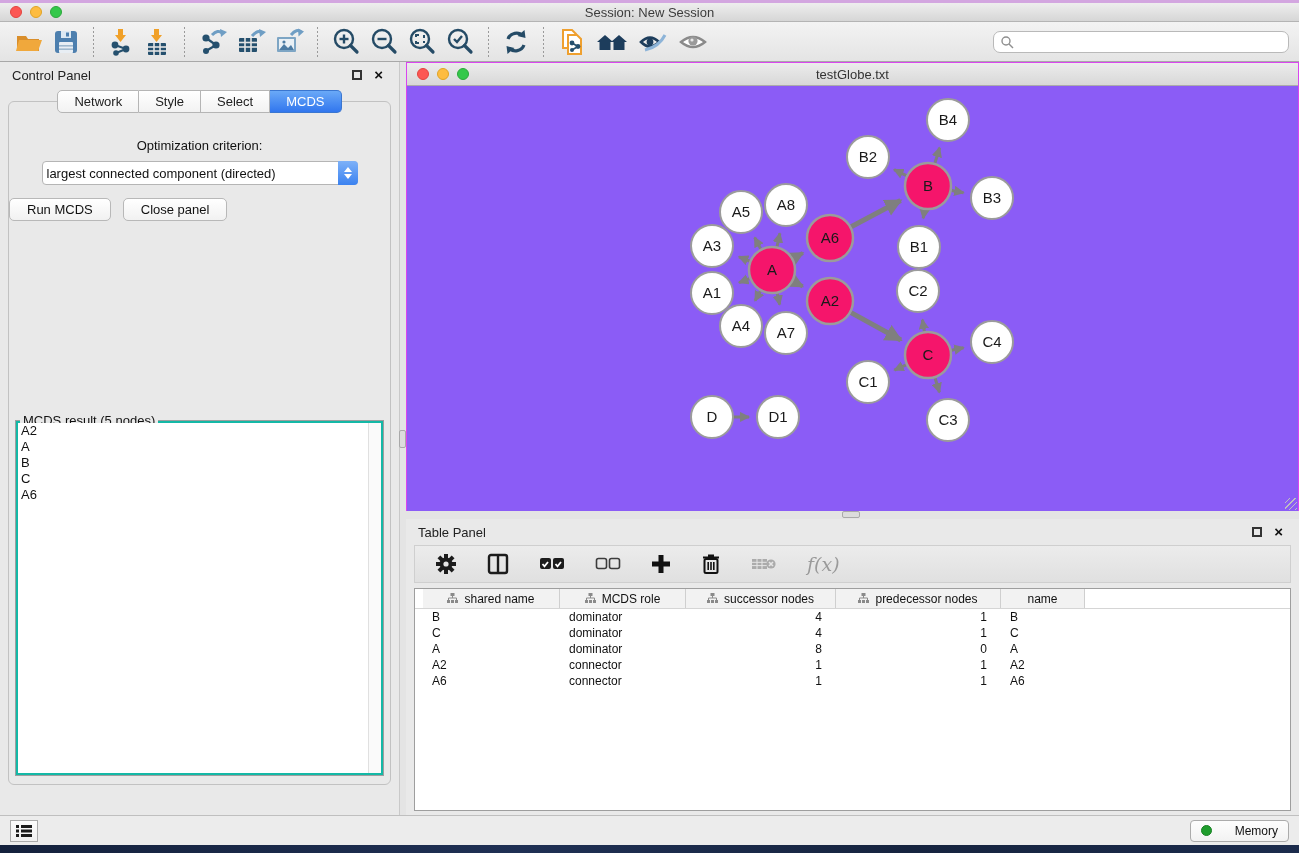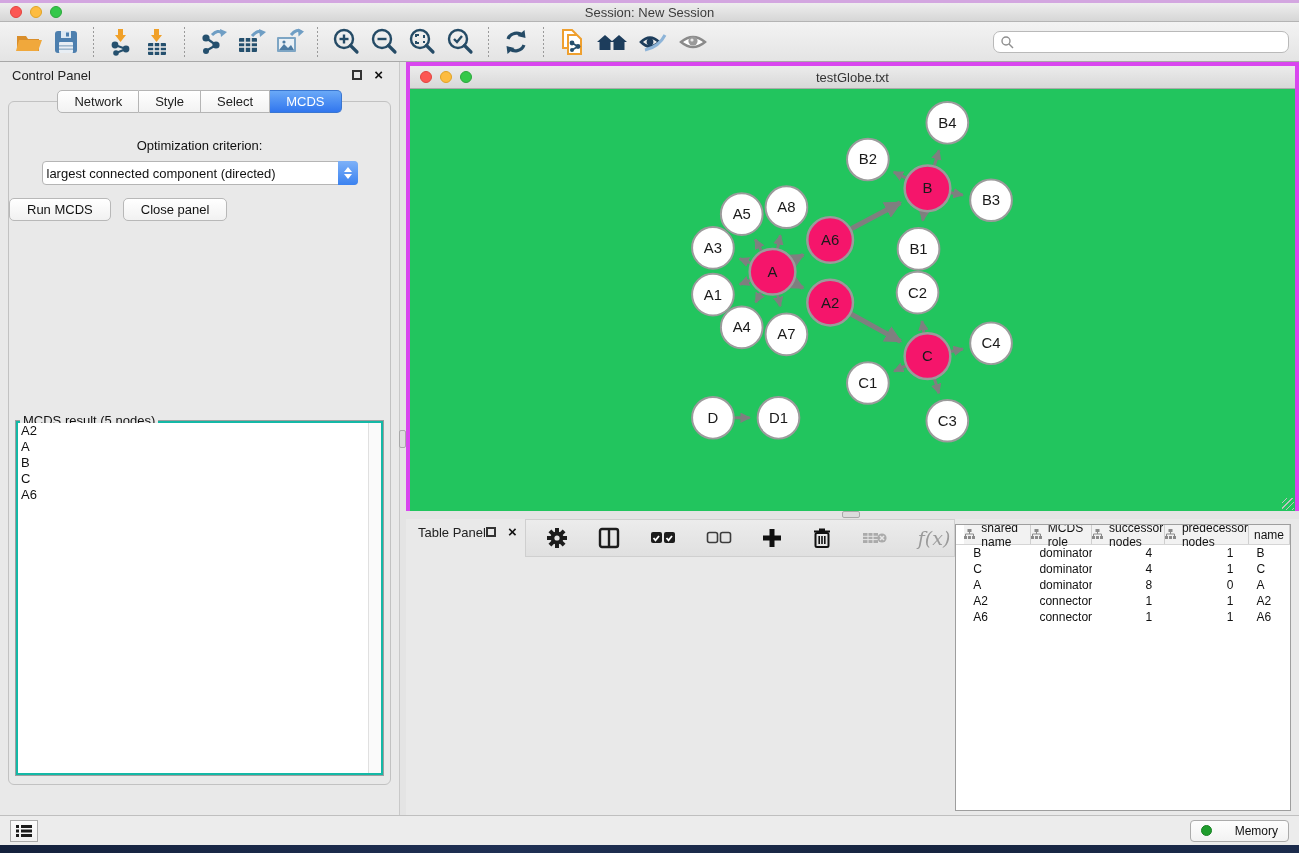--- a/index.html
+++ b/index.html
@@ -85,37 +85,37 @@
   .groupbox { position:absolute; left:6px; right:6px; top:318px; bottom:8px;
     border:1px solid #9e9e9e; background:#14b8a6; }
   .groupbox .gb-label { position:absolute; top:-8px; left:4px; background:#e9e9e9;
     padding:0 3px; font-size:13px; color:#111; }
   .gb-list { position:absolute; inset:2px 15px 2px 2px; background:#fff; overflow:hidden; }
   .gb-item { font-size:13px; color:#111; line-height:16px; padding-left:3px; }
   .gb-scroll { position:absolute; top:2px; bottom:2px; right:2px; width:13px;
     background:#fafafa; border-left:1px solid #e0e0e0; }
 
   
-  .network-window { height:449px; border:4px solid #d946ef; background:#fff;
+  .network-window { height:449px; border:1px solid #d946ef; background:#fff;
     display:flex; flex-direction:column; position:relative; }
   .net-titlebar { height:23px; background:linear-gradient(#ececec,#d8d8d8);
     border-bottom:1px solid #ababab; display:flex; align-items:center; position:relative; flex:0 0 23px; }
   .net-titlebar .title { position:absolute; left:0; right:0; text-align:center;
     font-size:13px; color:#333; }
-  .net-canvas { flex:1; position:relative; background:#22c55e; }
+  .net-canvas { flex:1; position:relative; background:#8b5cf6; }
   .net-canvas svg { display:block; }
   .resize-grip { position:absolute; right:1px; bottom:1px; width:12px; height:12px;
     background:repeating-linear-gradient(135deg, transparent 0 3px, #c0c0c0 3px 4px); }
   .h-divider { height:8px; background:#e4e4e4; position:relative; }
   .h-handle { position:absolute; left:436px; top:0px; width:18px; height:7px;
     background:#dcdcdc; border:1px solid #a9a9a9; border-radius:2px; }
 
   
   .table-panel { flex:1; background:#e9e9e9; padding:0 8px 4px 8px; display:flex;
-    flex-direction:row; min-height:0; }
+    flex-direction:column; min-height:0; }
   .tb-toolbar { height:38px; background:linear-gradient(#ececec,#e0e0e0);
     border:1px solid #cfcfcf; display:flex; align-items:center; gap:22px; padding-left:16px; flex:0 0 38px; }
   .tb-toolbar .tbtn { min-width:24px; }
   .fx { font-family:"DejaVu Serif", serif; font-style:italic; font-size:19px; color:#9a9a9a; }
   .datatable { flex:1; background:#fff; border:1px solid #9e9e9e; margin-top:5px;
     overflow:hidden; position:relative; display:flex; flex-direction:column; }
   .thead { display:flex; height:20px; flex:0 0 20px; border-bottom:1px solid #d5d5d5; padding-left:8px; }
   .th { background:#f2f2f2; border-right:1px solid #cfcfcf; display:flex; align-items:center;
     justify-content:center; gap:6px; font-size:12px; color:#111; }
   .th svg { flex:0 0 auto; }

